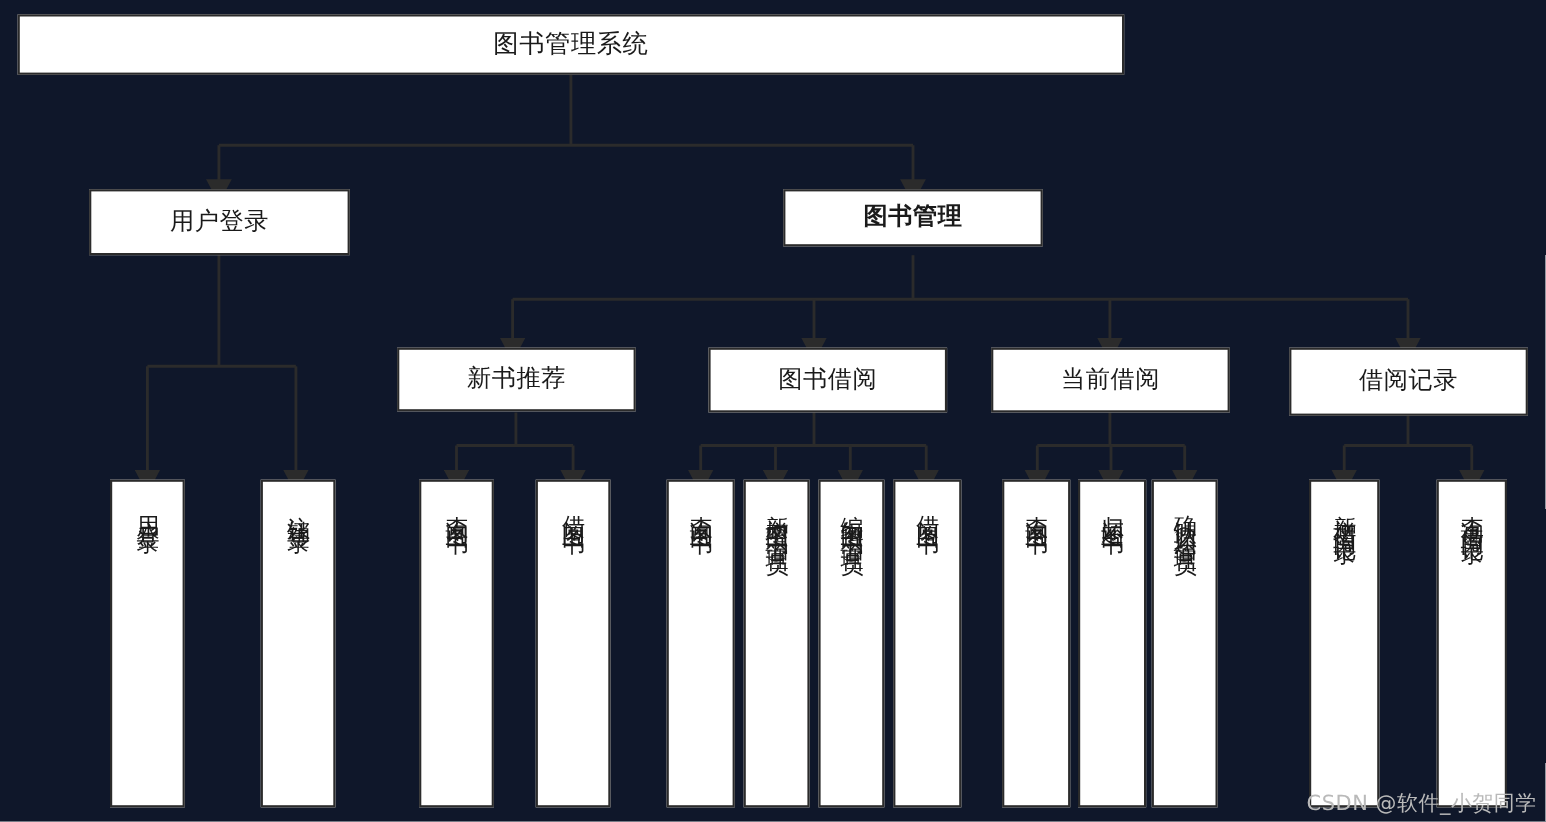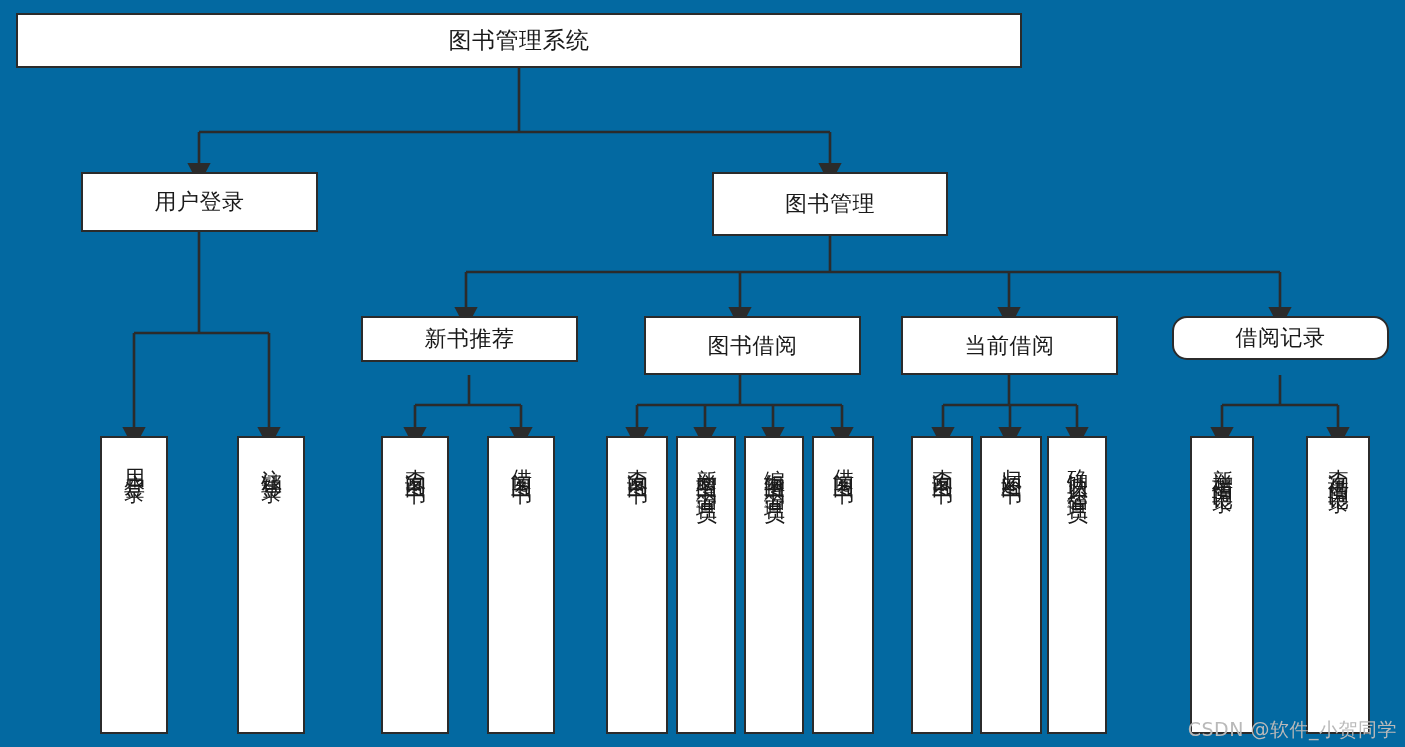--- a/index.html
+++ b/index.html
@@ -9,21 +9,21 @@
     background: #ffffff;
   }
   body {
     font-family: "DejaVu Sans", "Liberation Sans", sans-serif;
     color: #000000;
   }
   #canvas {
     position: relative;
     width: 1405px;
     height: 747px;
-    background: #0369a1;
+    background: #0f172a;
     overflow: hidden;
   }
   svg#wires {
     position: absolute;
     left: 0;
     top: 0;
     width: 1405px;
     height: 747px;
     pointer-events: none;
   }
@@ -133,37 +133,37 @@
   </svg>
 
   <div class="node h root" style="left:16px; top:13px; width:1006px; height:55px;">
     <span class="lbl">图书管理系统</span>
   </div>
 
   <div class="node h" style="left:81px; top:172px; width:237px; height:60px;">
     <span class="lbl">用户登录</span>
   </div>
 
-  <div class="node h" style="left:712px; top:172px; width:236px; height:64px;">
+  <div class="node h" style="left:712px; top:172px; width:236px; height:52px;font-weight:bold;">
     <span class="lbl">图书管理</span>
   </div>
 
-  <div class="node h" style="left:361px; top:316px; width:217px; height:46px;">
+  <div class="node h" style="left:361px; top:316px; width:217px; height:58px;">
     <span class="lbl">新书推荐</span>
   </div>
 
   <div class="node h" style="left:644px; top:316px; width:217px; height:59px;">
     <span class="lbl">图书借阅</span>
   </div>
 
   <div class="node h" style="left:901px; top:316px; width:217px; height:59px;">
     <span class="lbl">当前借阅</span>
   </div>
 
-  <div class="node h" style="left:1172px; top:316px; width:217px; height:44px;border-radius:15px;">
+  <div class="node h" style="left:1172px; top:316px; width:217px; height:62px;">
     <span class="lbl">借阅记录</span>
   </div>
 
   <div class="node v" style="left:100px; top:436px; width:68px; height:298px;">
     <span class="lbl">用户登录</span>
   </div>
 
   <div class="node v" style="left:237px; top:436px; width:68px; height:298px;">
     <span class="lbl">注销登录</span>
   </div>

